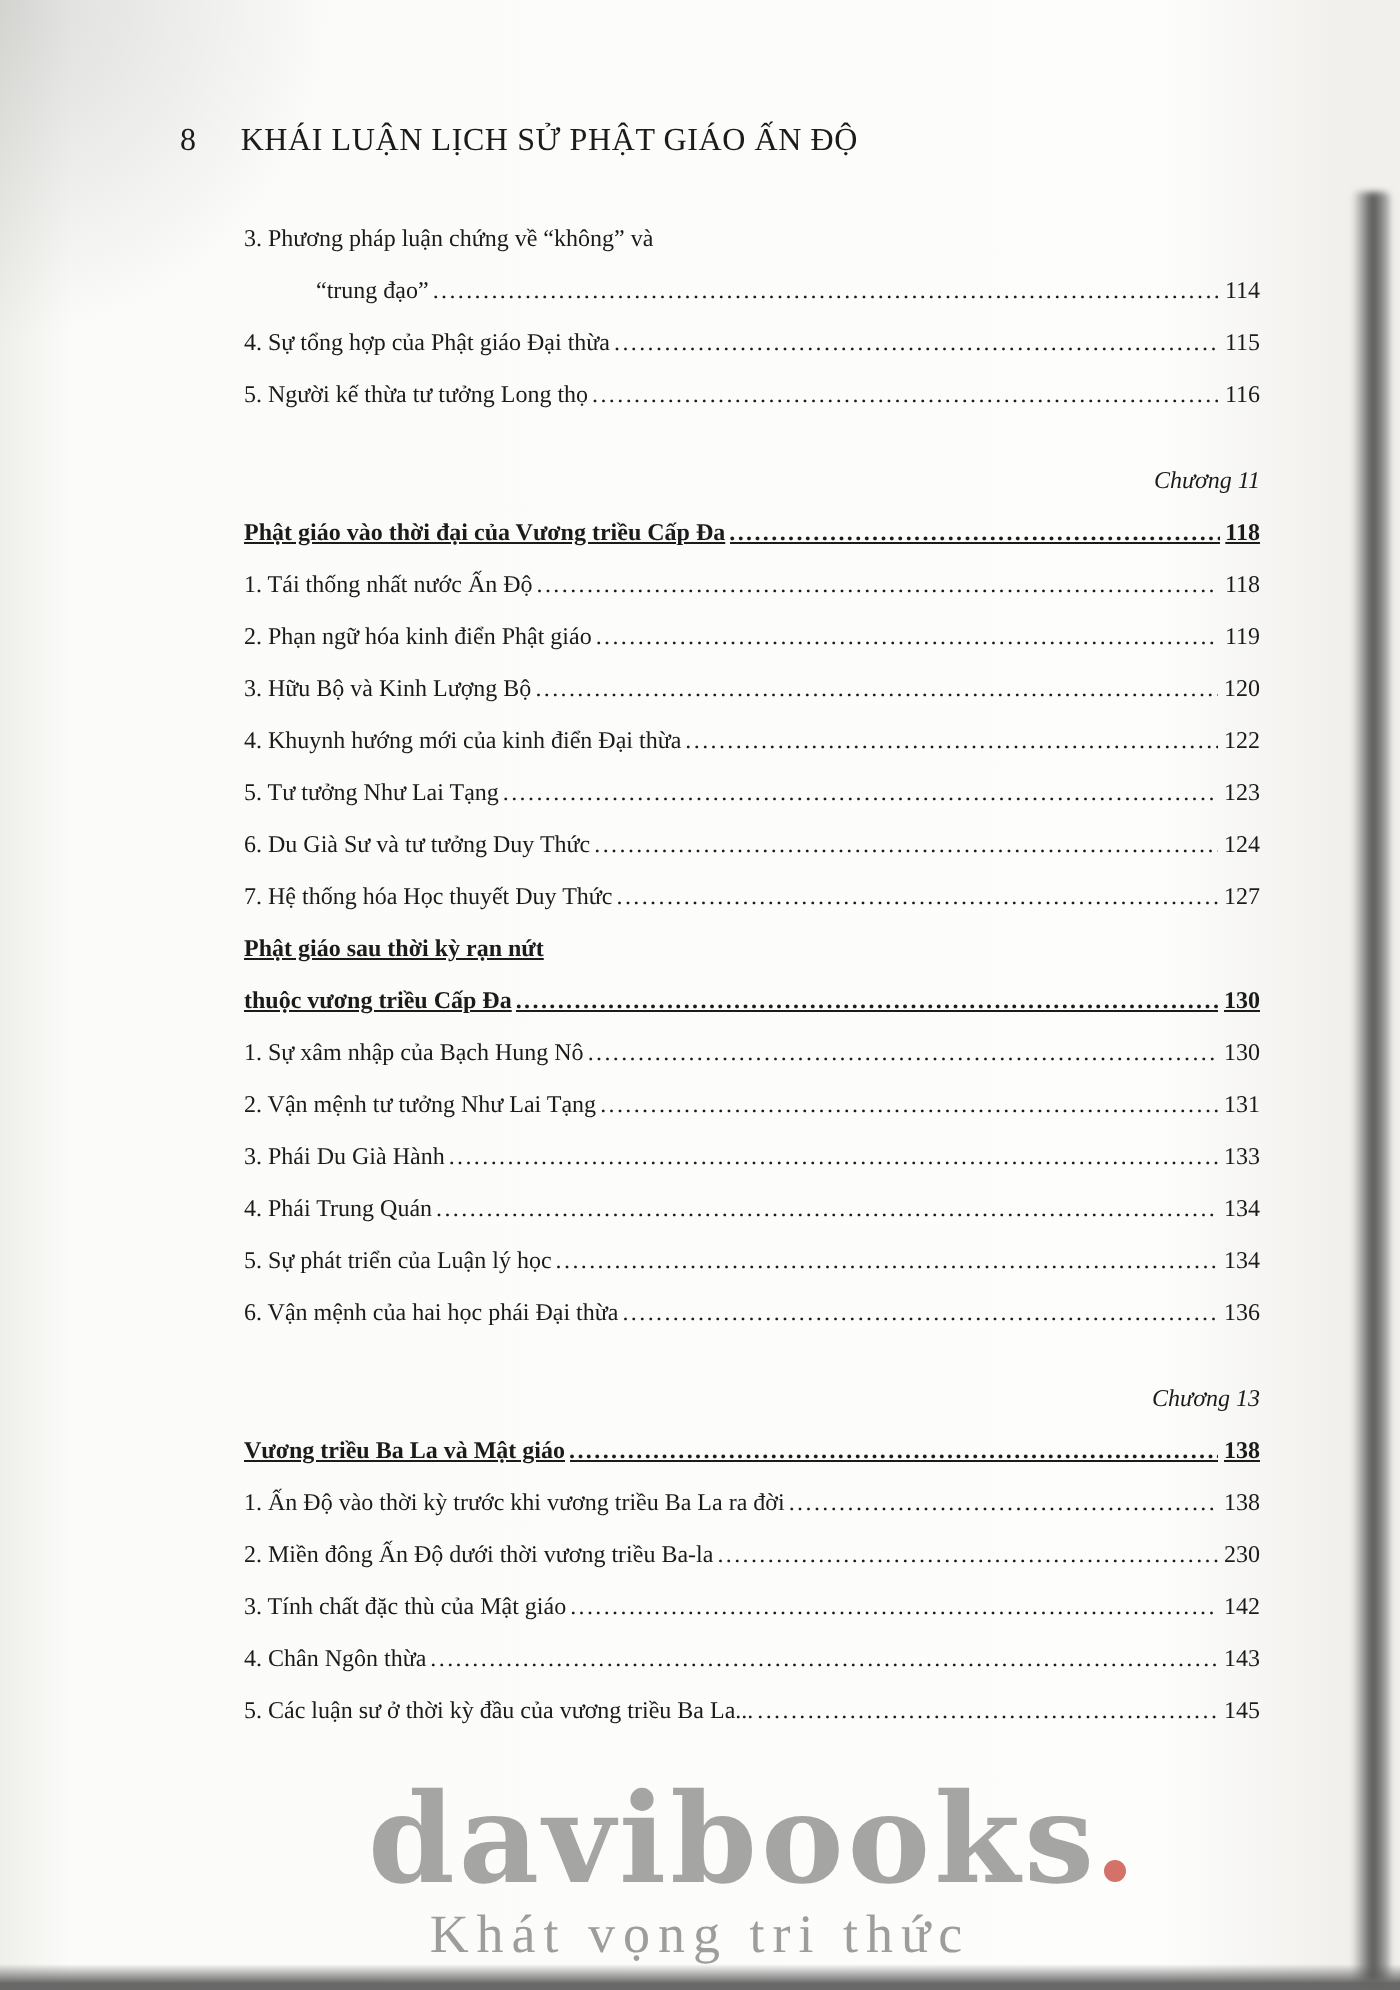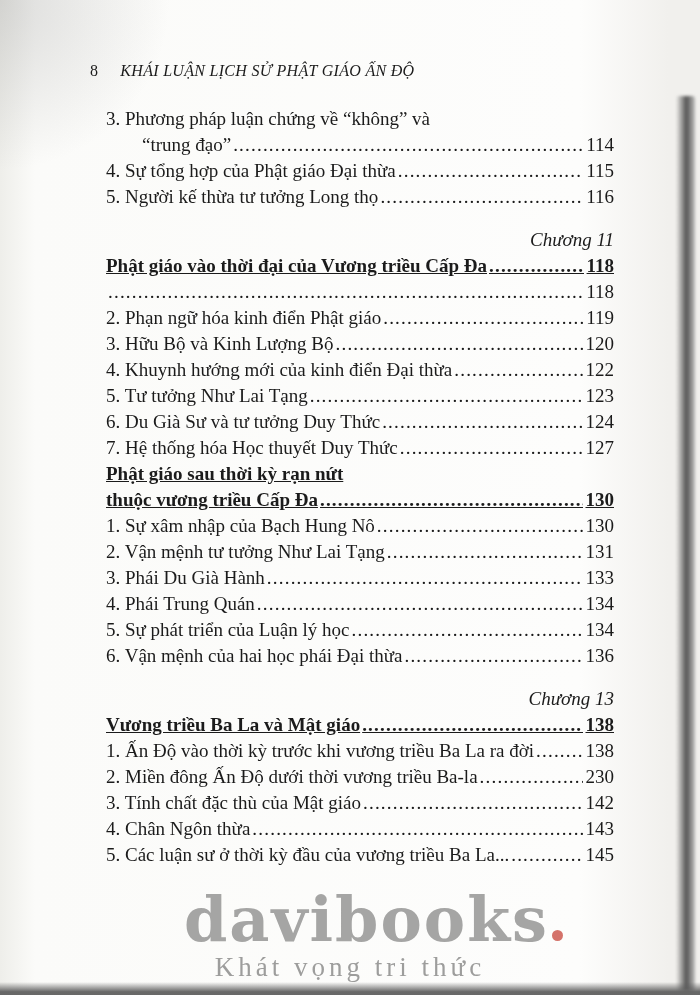--- a/index.html
+++ b/index.html
@@ -25,24 +25,24 @@
   }
   .edge-bottom {
     position: absolute; left: 0; right: 0; bottom: 0; height: 13px; z-index: 3;
     background: linear-gradient(to bottom, rgba(90,90,90,0), rgba(92,92,92,.92) 75%);
   }
   .header {
     position: absolute; top: 62px; left: 90px; right: 70px; z-index: 2;
     font-size: 16px; letter-spacing: .3px; white-space: nowrap;
   }
   .header .pgnum { display: inline-block; margin-right: 22px; }
-  .header .running { font-style: italic; }
+  .header .running { }
   .toc {
-    position: absolute; top: 106px; left: 106px; width: 508px; z-index: 2;
-    font-size: 19px; line-height: 26px;
+    position: absolute; top: 106px; left: 122px; width: 508px; z-index: 2;
+    font-size: 12px; line-height: 26px;
   }
   .row { display: flex; align-items: baseline; }
   .txt { white-space: nowrap; }
   .lead { flex: 1 1 auto; overflow: hidden; white-space: nowrap; margin: 0 3px 0 2px; letter-spacing: 1.2px; }
   .lead::after { content: "......................................................................................................"; }
   .pg { white-space: nowrap; flex: 0 0 auto; }
   .chap { font-style: italic; margin-left: -26px; margin-top: 17px; text-align: right; }
   .bold { font-weight: bold; text-decoration: underline; }
   .indent { margin-left: 36px; }
   .watermark {
@@ -94,20 +94,21 @@
     <span class="pg">116</span>
   </div>
 
   <div class="chap">Chương 11</div>
   <div class="row bold">
     <span class="txt">Phật giáo vào thời đại của Vương triều Cấp Đa</span>
     <span class="lead"></span>
     <span class="pg">118</span>
   </div>
   <div class="row">
+    <span class="txt">1.  Tái thống nhất nước Ấn Độ</span>
     <span class="lead"></span>
     <span class="pg">118</span>
   </div>
   <div class="row">
     <span class="txt">2.  Phạn ngữ hóa kinh điển Phật giáo</span>
     <span class="lead"></span>
     <span class="pg">119</span>
   </div>
   <div class="row">
     <span class="txt">3.  Hữu Bộ và Kinh Lượng Bộ</span>

